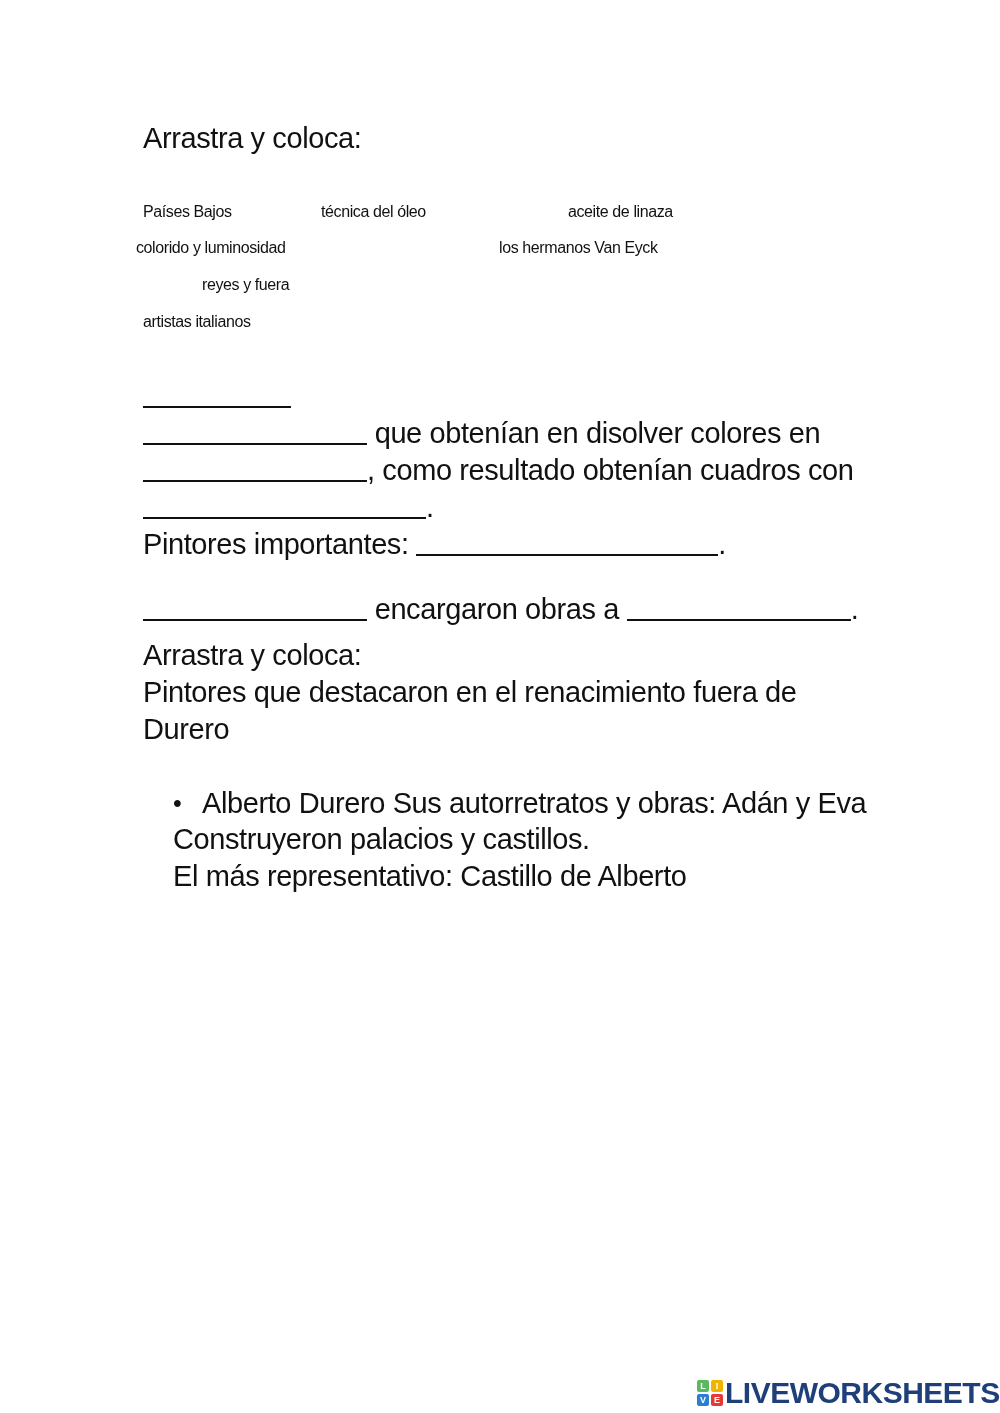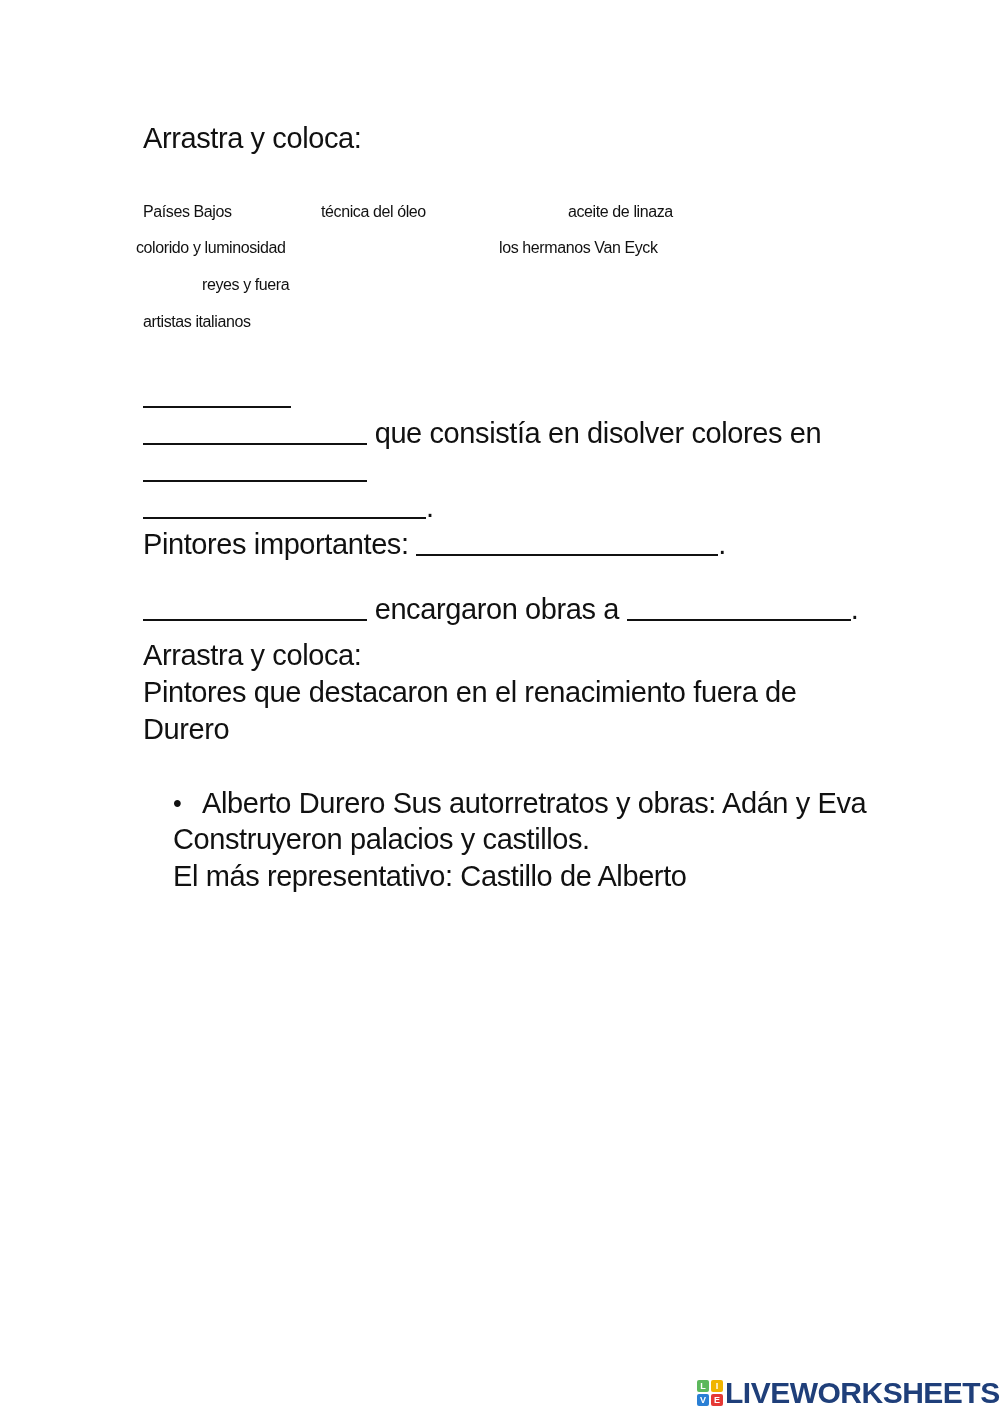--- a/index.html
+++ b/index.html
@@ -83,22 +83,22 @@
 
 <div class="word" style="left:143px; top:197px;">Países Bajos</div>
 <div class="word" style="left:321px; top:197px;">técnica del óleo</div>
 <div class="word" style="left:568px; top:197px;">aceite de linaza</div>
 <div class="word" style="left:136px; top:233px;">colorido y luminosidad</div>
 <div class="word" style="left:499px; top:233px;">los hermanos Van Eyck</div>
 <div class="word" style="left:202px; top:270px;">reyes y fuera</div>
 <div class="word" style="left:143px; top:307px;">artistas italianos</div>
 
 <div class="line" style="top:381px;"><span class="blank" style="width:148px;"></span></div>
-<div class="line" style="top:418px;"><span class="blank" style="width:224px;"></span><span> que consistía en disolver colores en</span></div>
-<div class="line" style="top:455px;"><span class="blank" style="width:224px;"></span></div>
+<div class="line" style="top:418px;"><span class="blank" style="width:224px;"></span><span> que obtenían en disolver colores en</span></div>
+<div class="line" style="top:455px;"><span class="blank" style="width:224px;"></span><span>, como resultado obtenían cuadros con</span></div>
 <div class="line" style="top:492px;"><span class="blank" style="width:283px;"></span><span>.</span></div>
 <div class="line" style="top:529px;"><span>Pintores importantes: </span><span class="blank" style="width:302px;"></span><span>.</span></div>
 <div class="line" style="top:566px;margin-top:28px;"><span class="blank" style="width:224px;"></span><span> encargaron obras a </span><span class="blank" style="width:224px;"></span><span>.</span></div>
 
 <div class="line" style="top:640px;">Arrastra y coloca:</div>
 <div class="line" style="top:677px;">Pintores que destacaron en el renacimiento fuera de</div>
 <div class="line" style="top:714px;">Durero</div>
 
 <div class="bullet-dot" style="left:173px; top:788px;">•</div>
 <div class="line" style="left:202px; top:788px;">Alberto Durero Sus autorretratos y obras: Adán y Eva</div>

